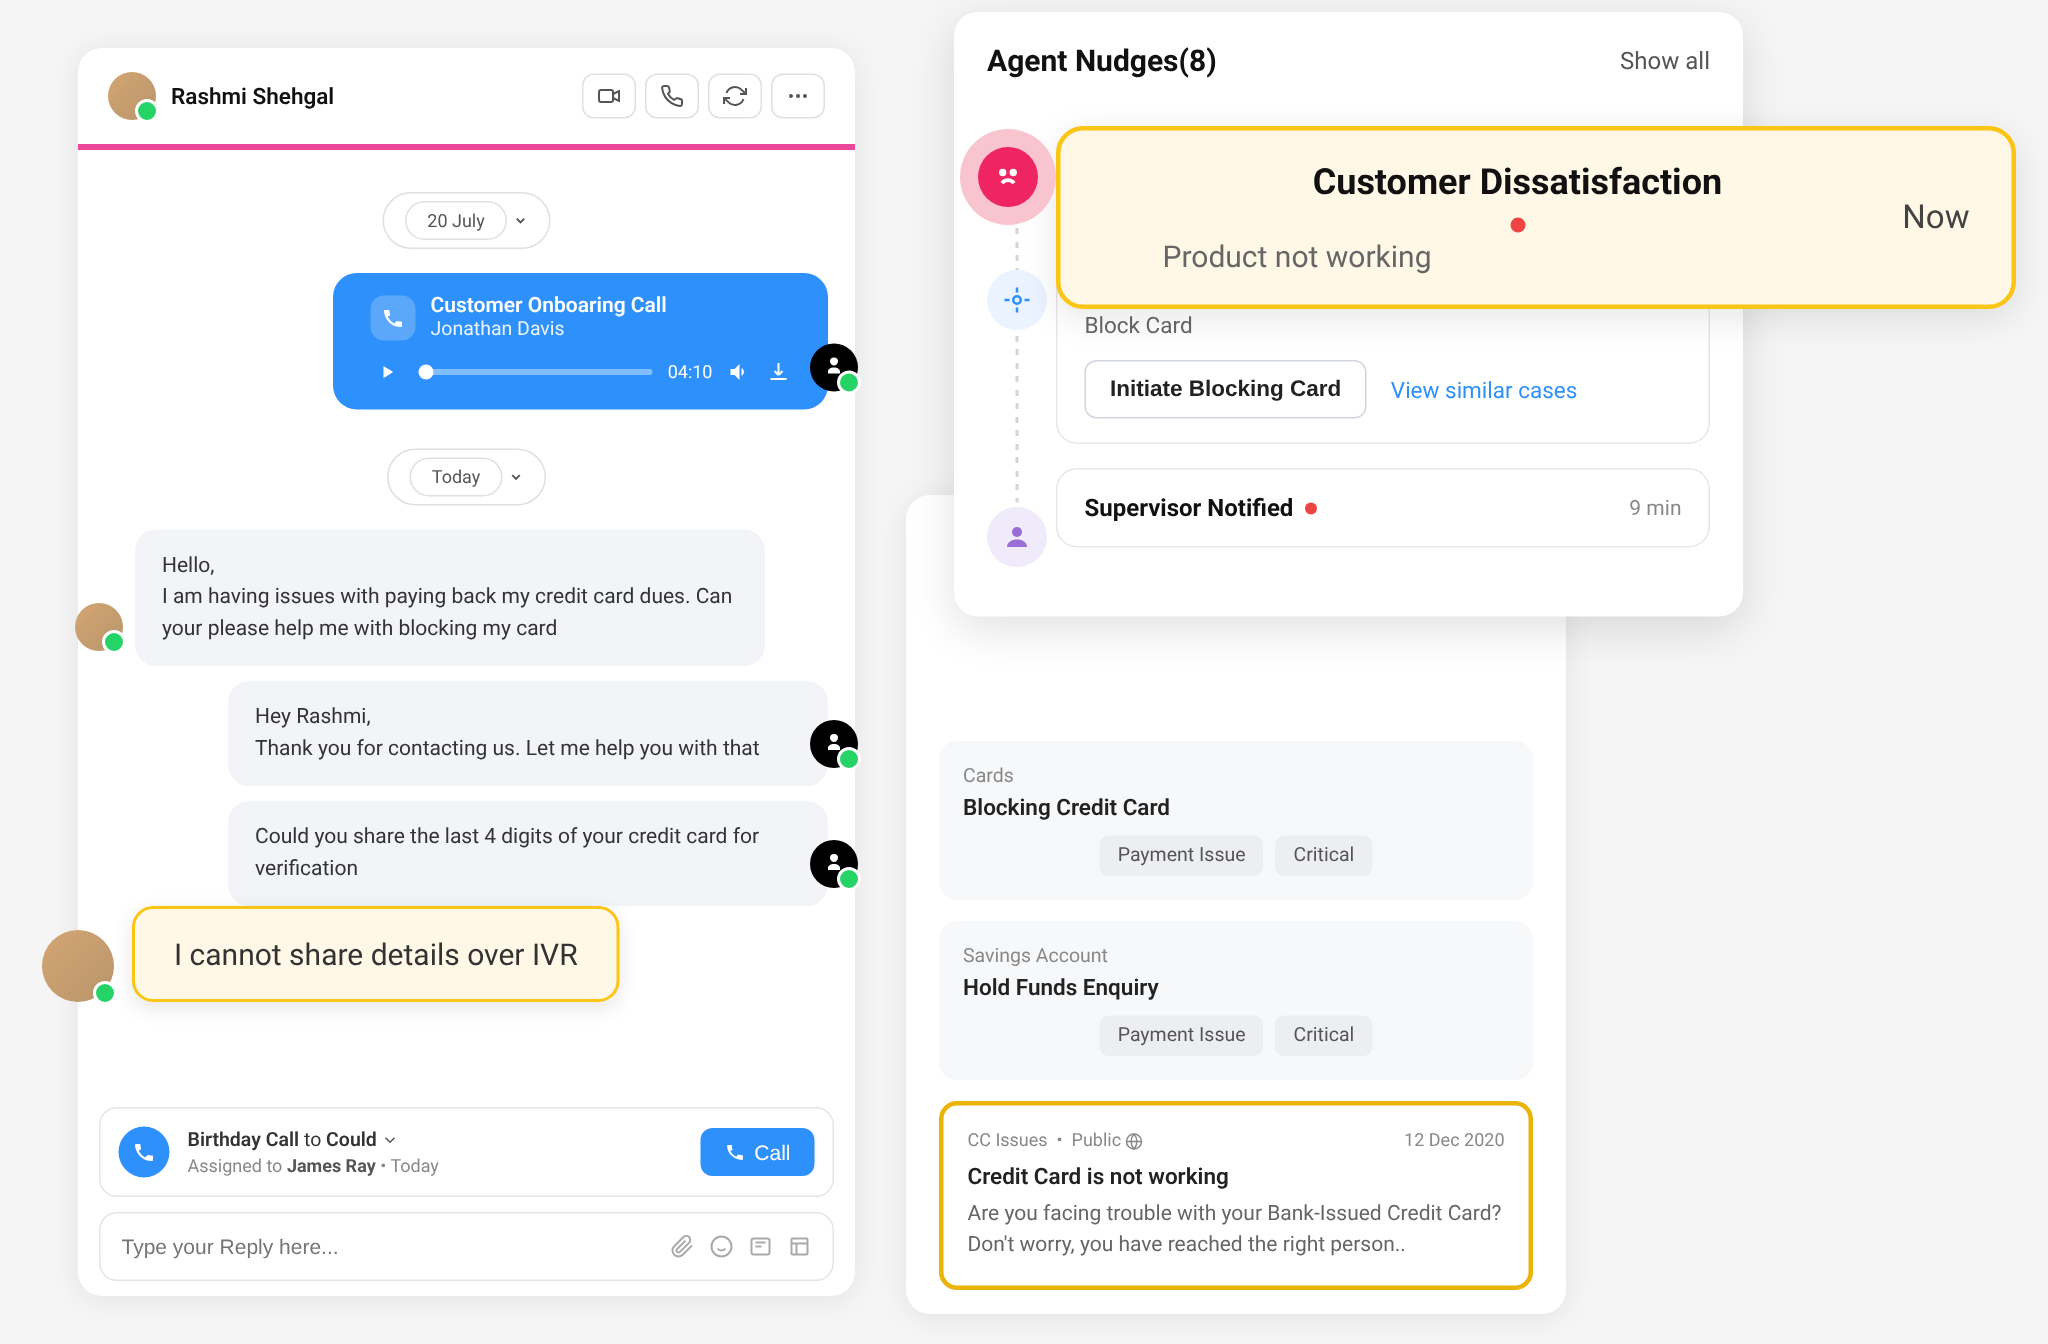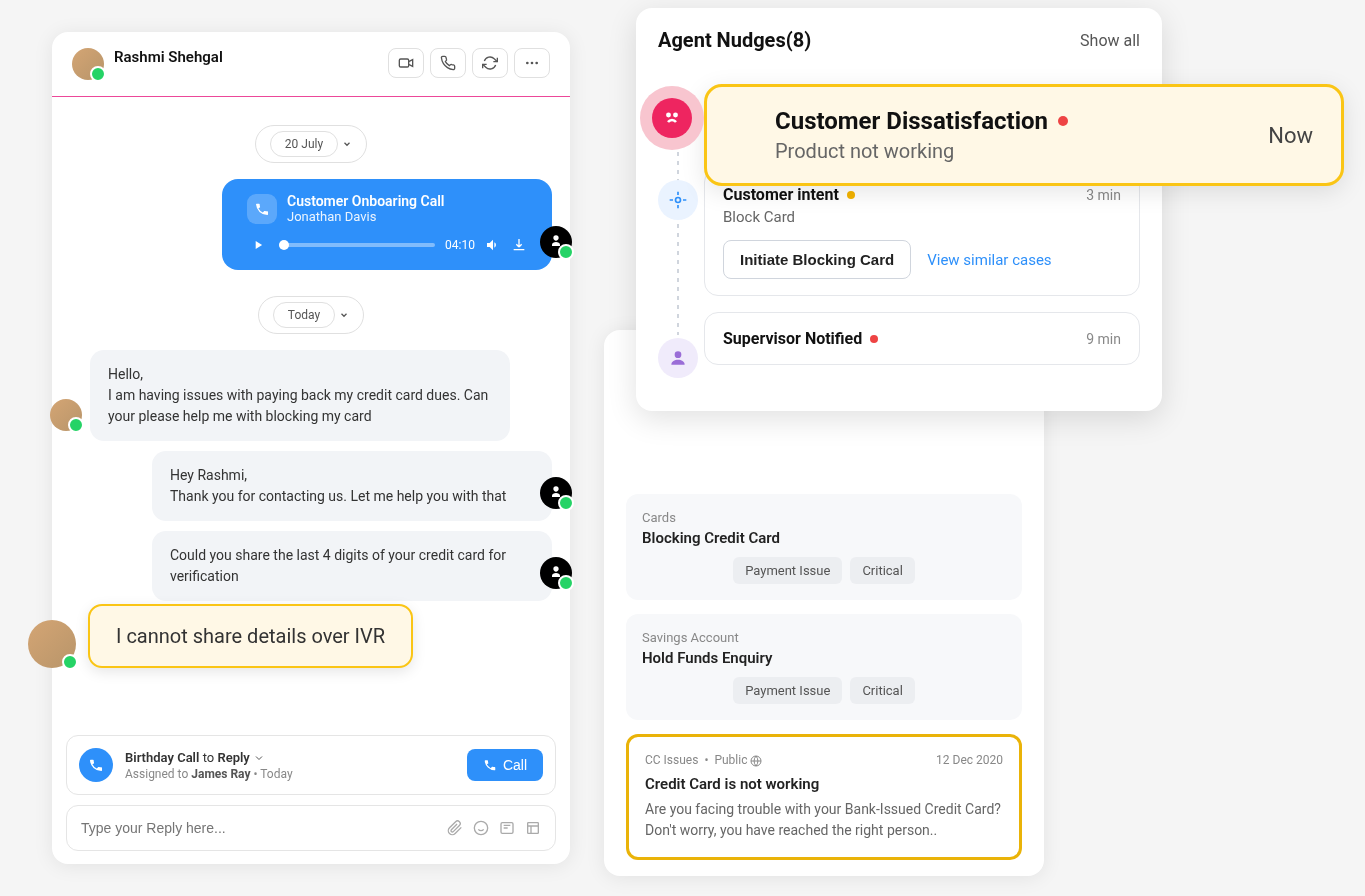--- a/index.html
+++ b/index.html
@@ -1,20 +1,20 @@
 <!DOCTYPE html>
 <html><head>
 <meta charset="utf-8">
 <style>
 * { box-sizing: border-box; margin: 0; padding: 0; }
 body { font-family: -apple-system, BlinkMacSystemFont, "Segoe UI", Roboto, sans-serif; background: #f5f5f5; width: 1365px; height: 896px; position: relative; }
 
 
 .chat-panel { position: absolute; left: 52px; top: 32px; width: 518px; height: 832px; background: #fff; border-radius: 16px; box-shadow: 0 2px 20px rgba(0,0,0,0.08); overflow: visible; }
-.chat-header { display: flex; align-items: flex-start; padding: 16px 20px; border-bottom: 1px solid #ec4899; }
+.chat-header { display: flex; align-items: center; padding: 16px 20px; border-bottom: 4px solid #ec4899; }
 .avatar { width: 32px; height: 32px; border-radius: 50%; background: linear-gradient(135deg,#d4a574,#b8956a); position: relative; }
 .avatar::after { content: ""; position: absolute; bottom: -2px; right: -2px; width: 12px; height: 12px; background: #25d366; border: 2px solid #fff; border-radius: 50%; }
 .avatar.large { width: 48px; height: 48px; }
 .contact-name { font-weight: 600; margin-left: 10px; font-size: 15px; color: #111; }
 .header-actions { margin-left: auto; display: flex; gap: 6px; }
 .icon-btn { width: 36px; height: 30px; border: 1px solid #e0e0e0; border-radius: 8px; background: #fff; display: flex; align-items: center; justify-content: center; cursor: pointer; color: #555; }
 .icon-btn svg { width: 16px; height: 16px; }
 
 .chat-body { padding: 20px 18px; position: relative; }
 .date-pill { display: flex; justify-content: center; margin: 8px 0 16px; }
@@ -92,21 +92,21 @@
 .nudge-time { font-size: 14px; color: #888; }
 .nudge-sub { font-size: 15px; color: #666; margin-top: 4px; }
 .nudge-actions { margin-top: 14px; display: flex; align-items: center; gap: 16px; }
 .action-btn { background: #fff; border: 1px solid #d0d5dd; border-radius: 8px; padding: 10px 16px; font-size: 15px; font-weight: 600; color: #222; cursor: pointer; }
 .link-btn { color: #2e90fa; font-size: 15px; cursor: pointer; }
 
 .nudge-highlight { position: absolute; left: 704px; top: 84px; width: 640px; background: #fff8e6; border: 3px solid #fac515; border-radius: 18px; padding: 20px 28px; display: flex; align-items: center; gap: 20px; z-index: 30; box-shadow: 0 6px 24px rgba(0,0,0,0.1); }
 .sad-icon { position: absolute; left: 640px; top: 86px; width: 64px; height: 64px; border-radius: 50%; background: #f8c5cf; display: flex; align-items: center; justify-content: center; z-index: 31; }
 .sad-icon-inner { width: 40px; height: 40px; border-radius: 50%; background: #ee2560; display: flex; align-items: center; justify-content: center; }
 .nudge-highlight .nh-content { flex: 1; margin-left: 40px; }
-.nh-title { font-size: 24px; font-weight: 700; color: #111; display: flex; align-items: center; gap: 10px; }
+.nh-title { font-size: 24px; font-weight: 700; color: #111; display: flex; align-items: center; gap: 10px; flex-direction: column; }
 .nh-sub { font-size: 20px; color: #666; margin-top: 4px; }
 .nh-time { font-size: 22px; color: #444; }
 
 .cards-holder { margin-top: 140px; }
 </style>
 </head>
 <body>
 
 <div class="chat-panel">
   <div class="chat-header">
@@ -221,21 +221,21 @@
     </div>
   </div>
 
   <div class="call-card">
     <div class="phone-circle">
         <svg viewBox="0 0 24 24">
           <path d="M6.62 10.79a15.05 15.05 0 006.59 6.59l2.2-2.2a1 1 0 011.05-.24 11.36 11.36 0 003.57.57 1 1 0 011 1v3.5a1 1 0 01-1 1A17 17 0 013 5a1 1 0 011-1h3.5a1 1 0 011 1 11.36 11.36 0 00.57 3.57 1 1 0 01-.24 1.05z"></path>
         </svg>
       </div>
     <div class="call-card-content">
-      <div class="call-line1"><b>Birthday Call</b> <span>to</span> <b>Reply</b> <svg width="12" height="12" viewBox="0 0 24 24" fill="none" stroke="#555" stroke-width="2" style="vertical-align:middle">
+      <div class="call-line1"><b>Birthday Call</b> <span>to</span> <b>Could</b> <svg width="12" height="12" viewBox="0 0 24 24" fill="none" stroke="#555" stroke-width="2" style="vertical-align:middle">
             <path d="M6 9l6 6 6-6"></path>
           </svg></div>
       <div class="call-line2"><span>Assigned to</span> <b style="color:#555">James Ray</b> • <span>Today</span></div>
     </div>
     <button class="call-btn">
         <svg viewBox="0 0 24 24">
           <path d="M6.62 10.79a15.05 15.05 0 006.59 6.59l2.2-2.2a1 1 0 011.05-.24 11.36 11.36 0 003.57.57 1 1 0 011 1v3.5a1 1 0 01-1 1A17 17 0 013 5a1 1 0 011-1h3.5a1 1 0 011 1 11.36 11.36 0 00.57 3.57 1 1 0 01-.24 1.05z"></path>
         </svg>
         <span>Call</span>
       </button>

